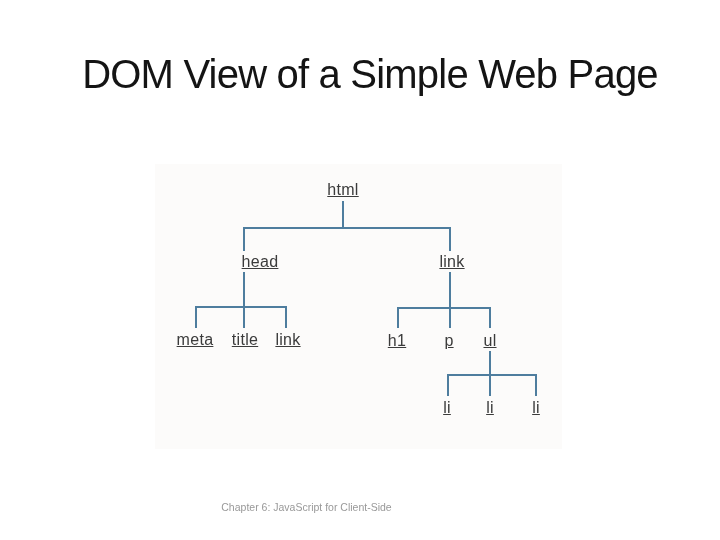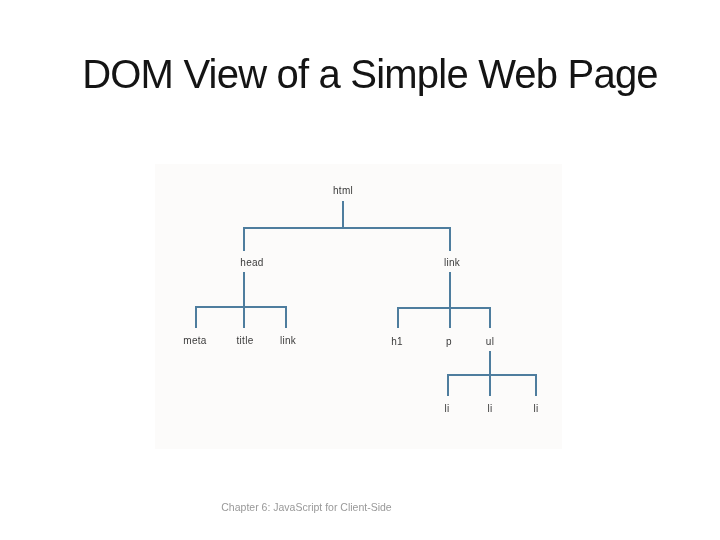--- a/index.html
+++ b/index.html
@@ -36,25 +36,26 @@
     position: absolute;
     left: 0; top: 0;
     width: 720px; height: 540px;
   }
   .seg {
     position: absolute;
   }
   .node {
     position: absolute;
     transform: translate(-50%, -50%);
-    font-size: 10px;
+    font-size: 16px;
     letter-spacing: 0.3px;
     color: #3b3b3b;
     white-space: nowrap;
     font-family: "Liberation Sans", sans-serif;
+    text-decoration: underline;
   }
   .footer {
     position: absolute;
     left: 0; top: 500px;
     width: 613px;
     text-align: center;
     font-size: 10.5px;
     line-height: 14px;
     color: #999999;
     font-family: "Liberation Sans", sans-serif;
@@ -81,21 +82,21 @@
       <div class="seg" style="background: rgb(78, 125, 158); left: 397px; top: 307px; width: 93px; height: 2px;"></div>
       <div class="seg" style="background: rgb(78, 125, 158); left: 397px; top: 307px; width: 2px; height: 21px;"></div>
       <div class="seg" style="background: rgb(78, 125, 158); left: 449px; top: 307px; width: 2px; height: 21px;"></div>
       <div class="seg" style="background: rgb(78, 125, 158); left: 489px; top: 307px; width: 2px; height: 21px;"></div>
       <div class="seg" style="background: rgb(78, 125, 158); left: 489px; top: 351px; width: 2px; height: 24px;"></div>
       <div class="seg" style="background: rgb(78, 125, 158); left: 447px; top: 374px; width: 89px; height: 2px;"></div>
       <div class="seg" style="background: rgb(78, 125, 158); left: 447px; top: 374px; width: 2px; height: 22px;"></div>
       <div class="seg" style="background: rgb(78, 125, 158); left: 489px; top: 374px; width: 2px; height: 22px;"></div>
       <div class="seg" style="background: rgb(78, 125, 158); left: 535px; top: 374px; width: 2px; height: 22px;"></div>
       <div class="node" style="left: 343px; top: 190px; color: rgb(59, 59, 59);">html</div>
-      <div class="node" style="left: 252px; top: 262px; color: rgb(59, 59, 59);">head</div>
+      <div class="node" style="left: 260px; top: 262px; color: rgb(59, 59, 59);">head</div>
       <div class="node" style="left: 452px; top: 262px; color: rgb(59, 59, 59);">link</div>
       <div class="node" style="left: 195px; top: 340px; color: rgb(59, 59, 59);">meta</div>
       <div class="node" style="left: 245px; top: 340px; color: rgb(59, 59, 59);">title</div>
       <div class="node" style="left: 288px; top: 340px; color: rgb(59, 59, 59);">link</div>
       <div class="node" style="left: 397px; top: 341px; color: rgb(59, 59, 59);">h1</div>
       <div class="node" style="left: 449px; top: 341px; color: rgb(59, 59, 59);">p</div>
       <div class="node" style="left: 490px; top: 341px; color: rgb(59, 59, 59); text-align: right;">ul</div>
       <div class="node" style="left: 447px; top: 408px; color: rgb(59, 59, 59);">li</div>
       <div class="node" style="left: 490px; top: 408px; color: rgb(59, 59, 59);">li</div>
       <div class="node" style="left: 536px; top: 408px; color: rgb(59, 59, 59);">li</div>

